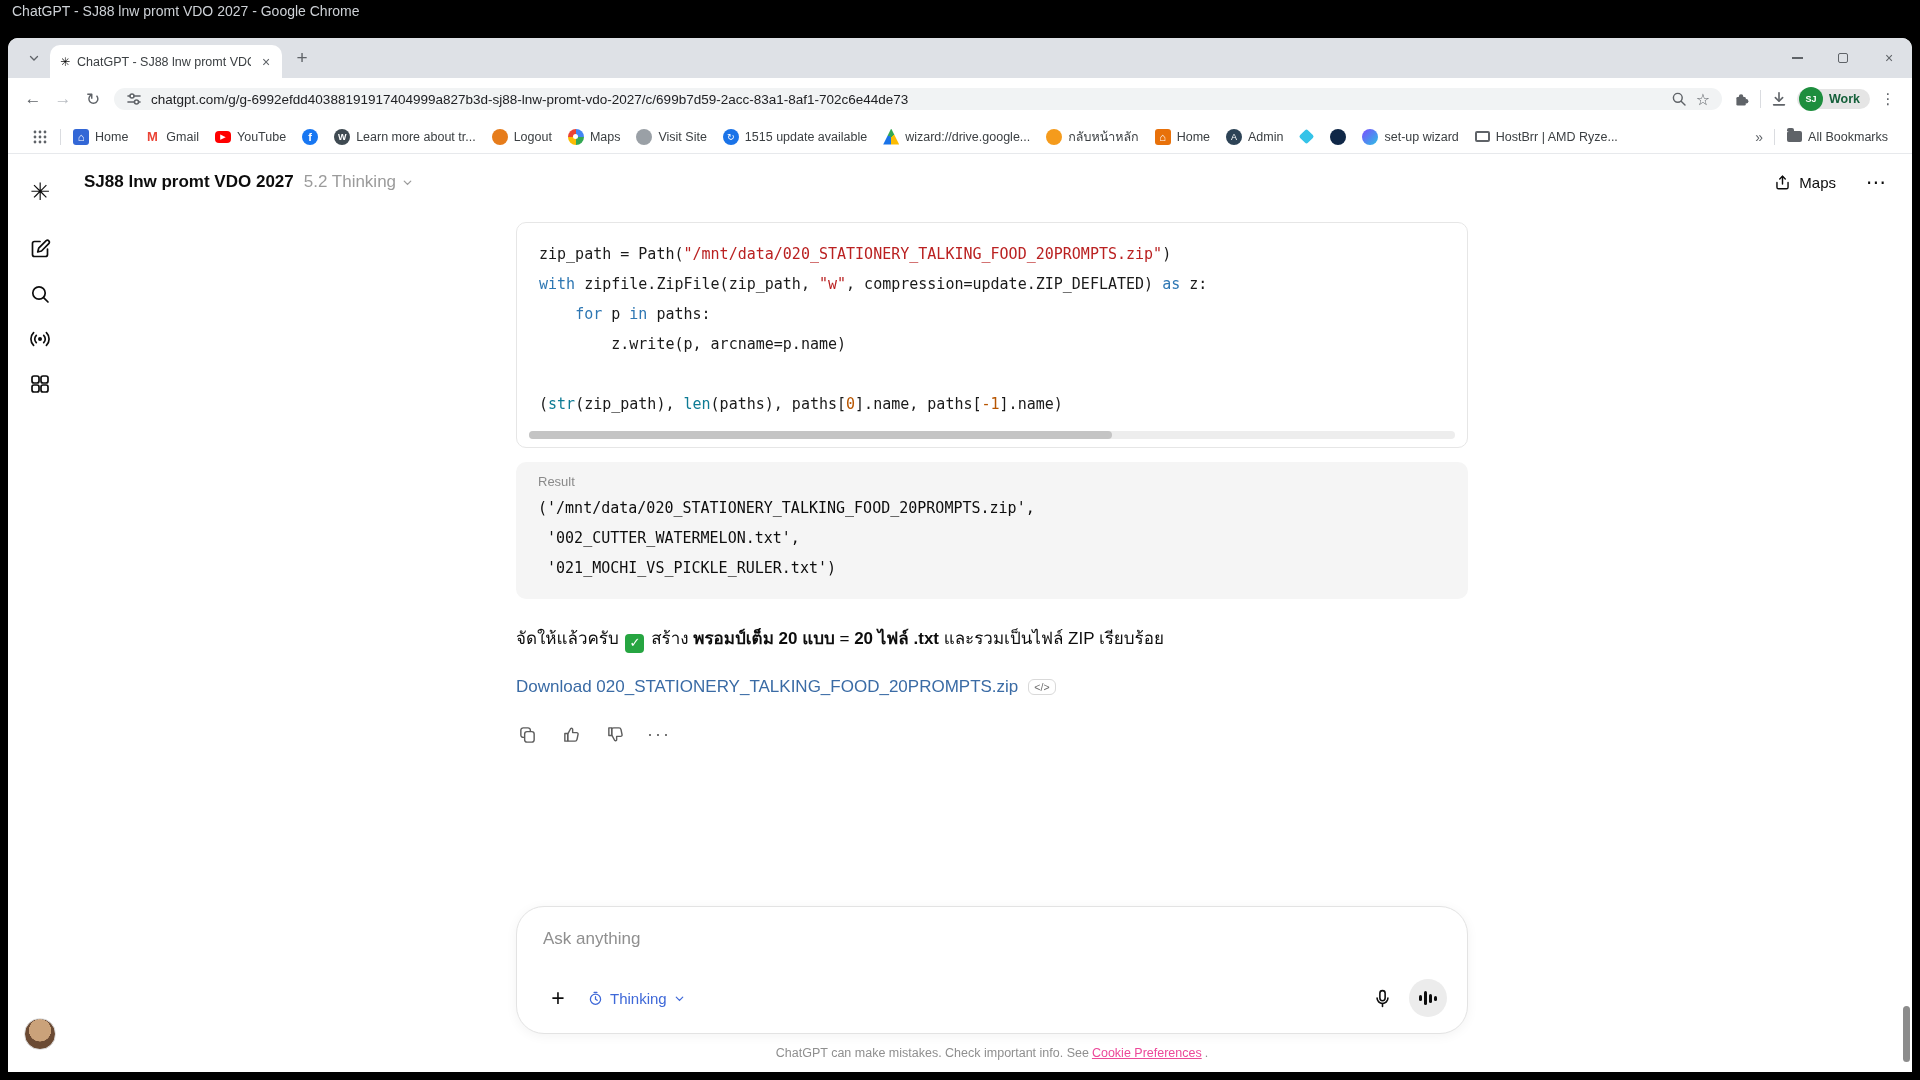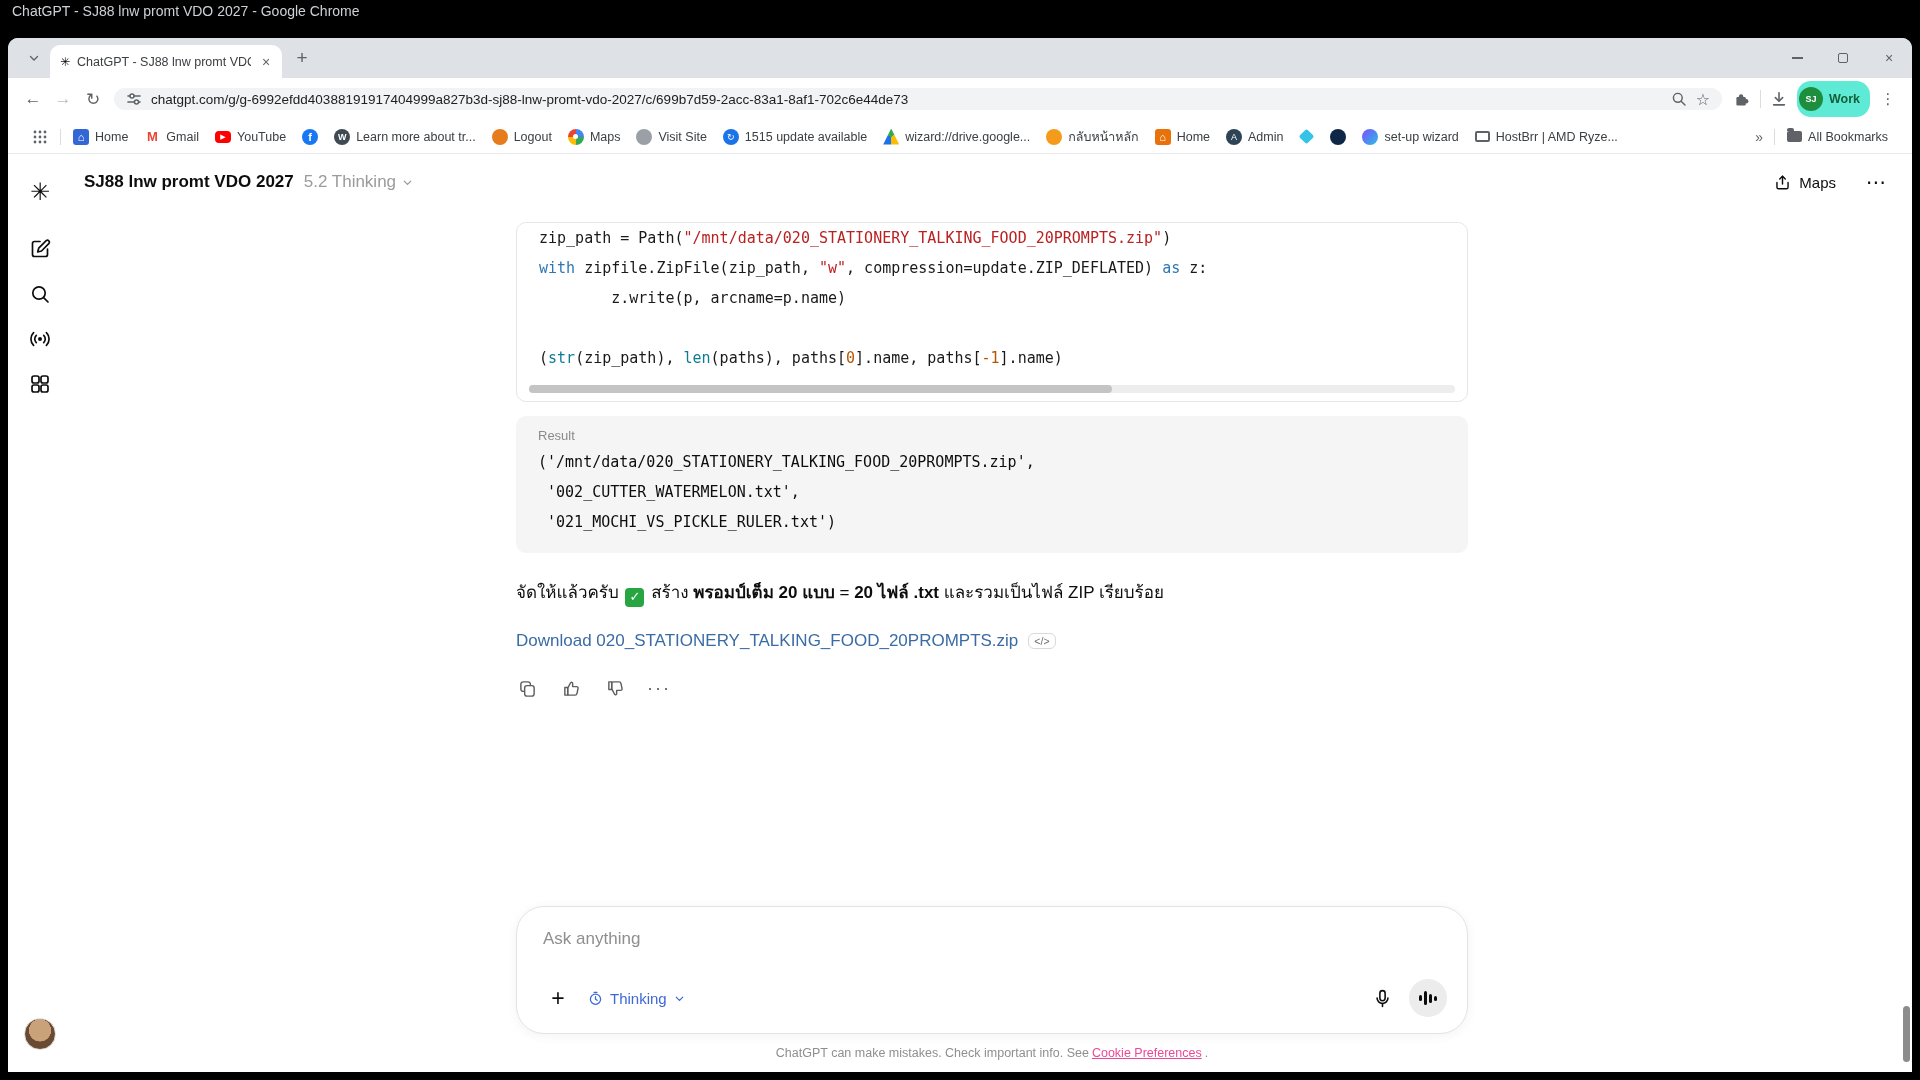--- a/index.html
+++ b/index.html
@@ -28,21 +28,21 @@
 
   
   .toolbar { height:42px; background:#fff; display:flex; align-items:center; padding:0 10px; flex:none; }
   .nav-btn { width:30px; height:30px; display:flex; align-items:center; justify-content:center; font-size:17px; color:#5f6368; flex:none; }
   .nav-btn.disabled { color:#b8bcc2; }
   .omnibox { flex:1; height:22px; background:#f1f3f4; border-radius:16px; display:flex; align-items:center; padding:0 12px; margin:0 6px; gap:9px; min-width:0; }
   .url { flex:1; font-size:13.5px; color:#202124; white-space:nowrap; overflow:hidden; }
   .tb-ico { width:28px; height:28px; display:flex; align-items:center; justify-content:center; color:#5f6368; flex:none; }
   .star { font-size:16px; color:#5f6368; }
   .tb-sep { width:1px; height:18px; background:#dadce0; margin:0 4px; flex:none; }
-  .profile-chip { height:36px; border-radius:14px; background:#5eead4; display:flex; align-items:center; padding:2px 10px 2px 2px; gap:6px; margin:0 4px; flex:none; }
+  .profile-chip { height:20px; border-radius:14px; background:#e5e5e5; display:flex; align-items:center; padding:2px 10px 2px 2px; gap:6px; margin:0 4px; flex:none; }
   .profile-avatar { width:24px; height:24px; border-radius:50%; background:#1e8e3e; color:#fff; font-size:9px; font-weight:bold; display:flex; align-items:center; justify-content:center; }
   .profile-label { font-size:12.5px; color:#15603a; font-weight:600; }
   .kebab-v { font-size:15px; color:#5f6368; }
 
   
   .bookmarksbar { height:34px; background:#fff; border-bottom:1px solid #e7e9ec; display:flex; align-items:center; padding:0 24px; gap:12px; flex:none; }
   .bm-strip { display:flex; align-items:center; gap:16px; flex:1; overflow:hidden; }
   .bm-item { display:flex; align-items:center; gap:6px; flex:none; }
   .bm-label { font-size:12.5px; color:#3c4043; white-space:nowrap; }
   .bm-label:empty { display:none; }
@@ -82,21 +82,21 @@
   .chat-header { height:56px; flex:none; display:flex; align-items:center; padding:0 26px 0 12px; gap:10px; }
   .chat-title { font-size:17px; font-weight:600; color:#0d0d0d; }
   .chat-model { display:flex; align-items:center; gap:5px; color:#9b9b9b; font-size:17px; }
   .hdr-spacer { flex:1; }
   .share-btn { display:flex; align-items:center; gap:7px; font-size:15px; font-weight:500; color:#0d0d0d; }
   .kebab-h { font-size:20px; color:#0d0d0d; margin-left:20px; }
 
   .chat-scroll { flex:1; min-height:0; display:flex; flex-direction:column; align-items:center; overflow:hidden; }
   .thread { width:952px; }
 
-  .code-cell { margin-top:12px; border:1px solid #e6e6e6; border-radius:10px; background:#fff; }
+  .code-cell { margin-top:12px; border:1px solid #e6e6e6; border-radius:10px; background:#fff; padding-top:16px; }
   .code-content { padding:0 22px; font-size:15px; line-height:30px; color:#1a1a1a; }
   .code-line { white-space:pre; }
   .tok-str { color:#ba2121; }
   .tok-kw  { color:#2e77b3; }
   .tok-fn  { color:#0e7b95; }
   .tok-num { color:#b75501; }
   .code-hscroll { margin:12px 12px 8px; height:8px; background:#ededed; border-radius:4px; position:relative; }
   .code-hscroll-thumb { position:absolute; left:0; top:0; height:8px; width:63%; background:#c4c4c4; border-radius:4px; }
 
   .result-cell { margin-top:14px; background:#f5f5f5; border-radius:10px; padding:12px 22px 16px; }
@@ -383,20 +383,21 @@
         <span class="kebab-h">⋯</span>
       </div>
 
       <div class="chat-scroll">
         <div class="thread">
 
           <div class="code-cell">
             <div class="code-content mono">
                 <div class="code-line"><span>zip_path = Path(</span><span class="tok-str">"/mnt/data/020_STATIONERY_TALKING_FOOD_20PROMPTS.zip"</span><span>)</span></div>
                 <div class="code-line"><span class="tok-kw">with</span><span> zipfile.ZipFile(zip_path, </span><span class="tok-str">"w"</span><span>, compression=update.ZIP_DEFLATED) </span><span class="tok-kw">as</span><span> z:</span></div>
+                <div class="code-line"><span>    </span><span class="tok-kw">for</span><span> p </span><span class="tok-kw">in</span><span> paths:</span></div>
                 <div class="code-line"><span>        z.write(p, arcname=p.name)</span></div>
                 <div class="code-line">&nbsp;</div>
                 <div class="code-line"><span>(</span><span class="tok-fn">str</span><span>(zip_path), </span><span class="tok-fn">len</span><span>(paths), paths[</span><span class="tok-num">0</span><span>].name, paths[</span><span class="tok-num">-1</span><span>].name)</span></div>
               </div>
             <div class="code-hscroll">
               <div class="code-hscroll-thumb"></div>
             </div>
           </div>
 
           <div class="result-cell">

